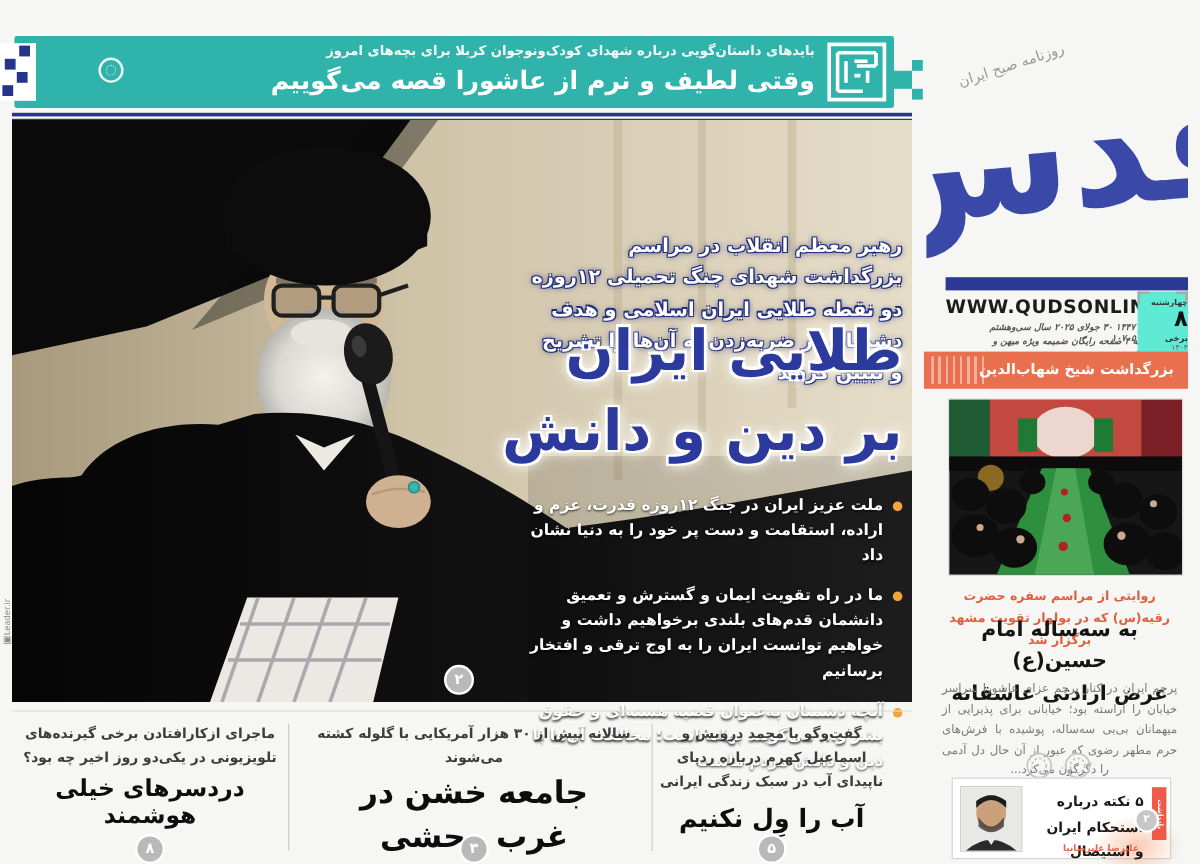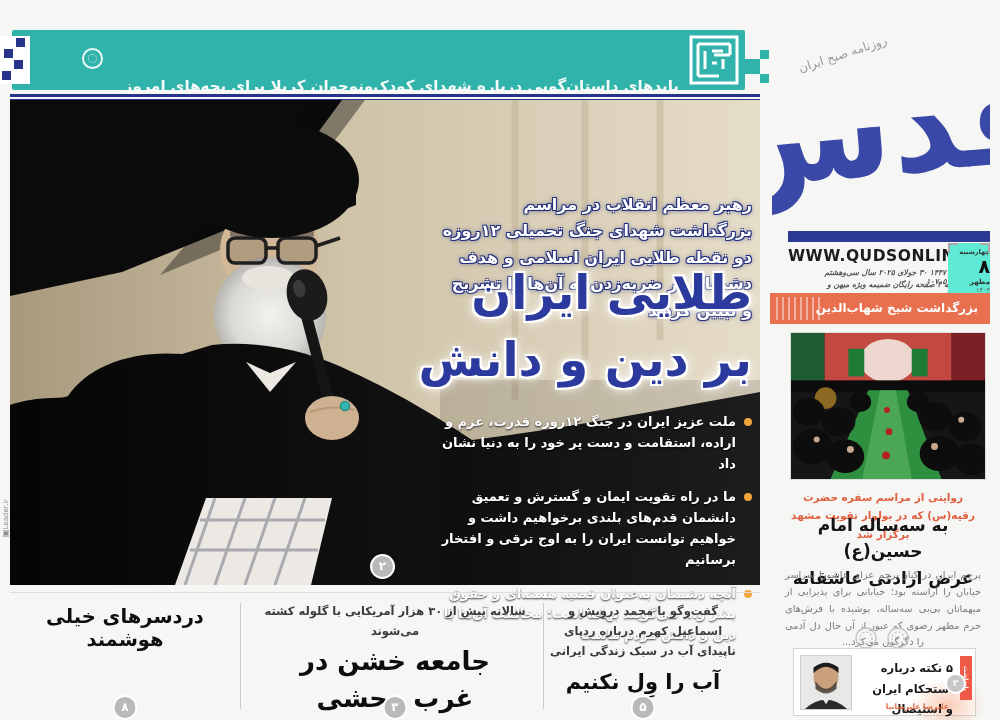--- a/index.html
+++ b/index.html
@@ -9,21 +9,21 @@
     background:#f6f6f4; overflow:hidden;
     font-family:"DejaVu Sans", sans-serif;
   }
   
   .top-banner {
     position:absolute; left:12px; top:30px; width:733px; height:60px;
     background:#2fb3aa; border-radius:2px;
   }
   .banner-kufic { position:absolute; right:4px; top:3px; width:54px; height:54px; }
   .banner-textwrap { position:absolute; right:66px; top:4px; left:40px; text-align:right; color:#fff; }
-  .banner-kicker { font-size:15px; font-weight:bold; opacity:.95; line-height:1.6;margin-top:40px; }
+  .banner-kicker { font-size:11px; font-weight:bold; opacity:.95; line-height:1.6; }
   .banner-title  { font-size:21px; font-weight:bold; line-height:1.45;text-align:right; }
   .banner-seal {
     position:absolute; left:70px; top:18px; width:21px; height:21px; border-radius:50%;
     border:2px solid rgba(255,255,255,.9);
   }
   .banner-seal::after{ content:""; position:absolute; inset:4px; border-radius:50%; border:1px dotted rgba(255,255,255,.8);}
   .left-pixelbox { position:absolute; left:0; top:36px; width:30px; height:48px; background:#fff; }
   .left-pixelbox i { position:absolute; width:9px; height:9px; background:#27348b; }
   .right-pixels { position:absolute; left:745px; top:48px; }
   .double-rule {
@@ -286,21 +286,21 @@
   <div class="mast-info info1" dir="rtl">۵ صفر ۱۴۴۷  ۳۰ جولای ۲۰۲۵  سال سی‌وهشتم  شماره ۱۰۷۰۵</div>
   <div class="mast-info info2" dir="rtl">۸ صفحه  ۴ صفحه رایگان ضمیمه ویژه میهن و خراسان</div>
   <div class="mast-info info3" dir="rtl">قیمت تک‌شماره ۶۰۰۰ تومان</div>
   <div class="calendar">
     <i class="tl"></i>
       <i class="tr"></i>
       <i class="bl"></i>
       <i class="br"></i>
     <div class="cal-weekday">چهارشنبه</div>
     <div class="cal-day">۸</div>
-    <div class="cal-month">مطهر</div>
+    <div class="cal-month">برخی</div>
     <div class="cal-year">۱۴۰۴</div>
   </div>
 
   <div class="event-banner">بزرگداشت شیخ شهاب‌الدین سهروردی</div>
   <div class="ceremony-photo">
     <svg viewBox="0 0 196 148" width="194" height="146" preserveAspectRatio="none">
       <rect width="196" height="148" fill="#161616"></rect>
       <rect x="0" y="0" width="34" height="52" fill="#1f5c33"></rect>
       <rect x="162" y="0" width="34" height="52" fill="#7a1f26"></rect>
       <rect x="34" y="0" width="128" height="52" fill="#c24840"></rect>
@@ -382,17 +382,18 @@
     <div class="art-kicker">گفت‌وگو با محمد درویش و اسماعیل کهرم درباره ردپای ناپیدای آب در سبک زندگی ایرانی</div>
     <div class="art-headline">آب را وِل نکنیم</div>
     <div class="page-circle art-page">۵</div>
   </div>
   <div class="article art-west">
     <div class="art-kicker">سالانه بیش از ۳۰ هزار آمریکایی با گلوله کشته می‌شوند</div>
     <div class="art-headline">جامعه خشن در غرب وحشی</div>
     <div class="page-circle art-page">۳</div>
   </div>
   <div class="article art-tv">
+    <div class="art-kicker">ماجرای ازکارافتادن برخی گیرنده‌های تلویزیونی در یکی‌دو روز اخیر چه بود؟</div>
     <div class="art-headline">دردسرهای خیلی هوشمند</div>
     <div class="page-circle art-page">۸</div>
   </div>
 
 </div>
 
 </body></html>

